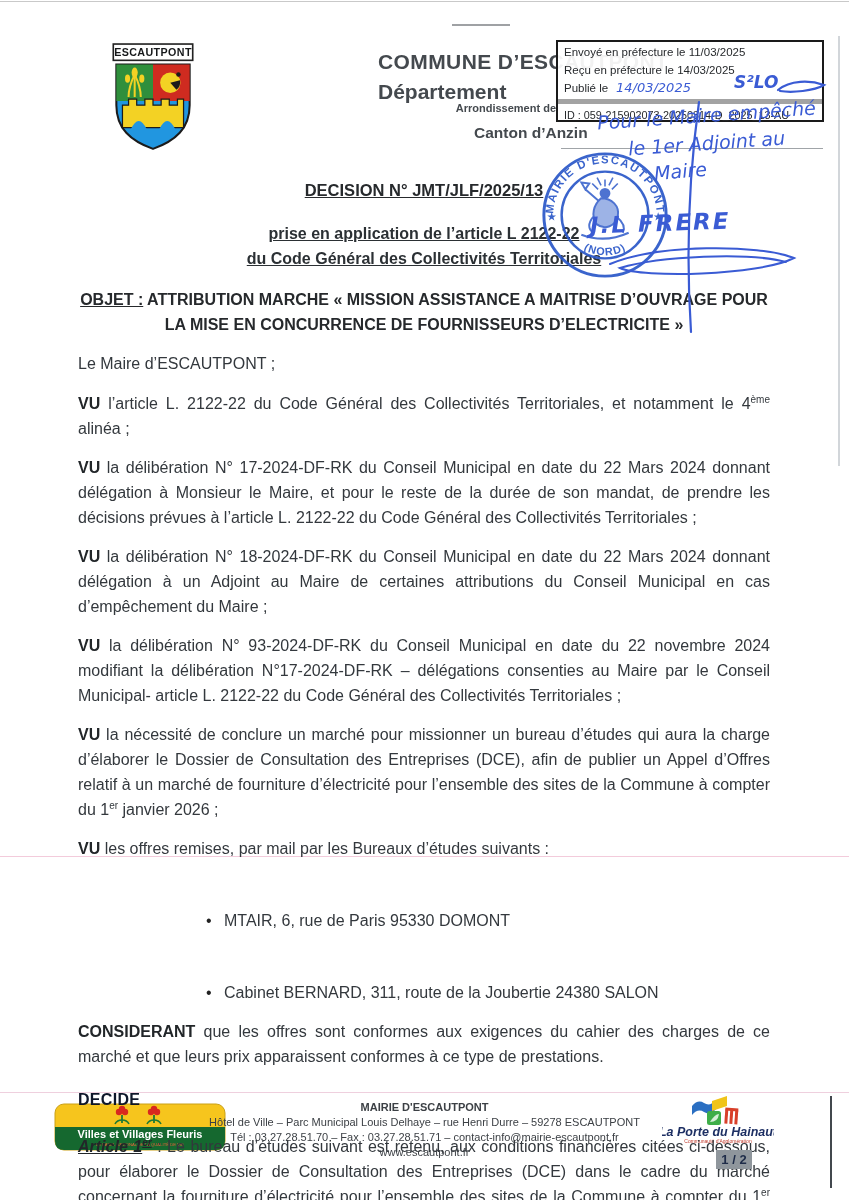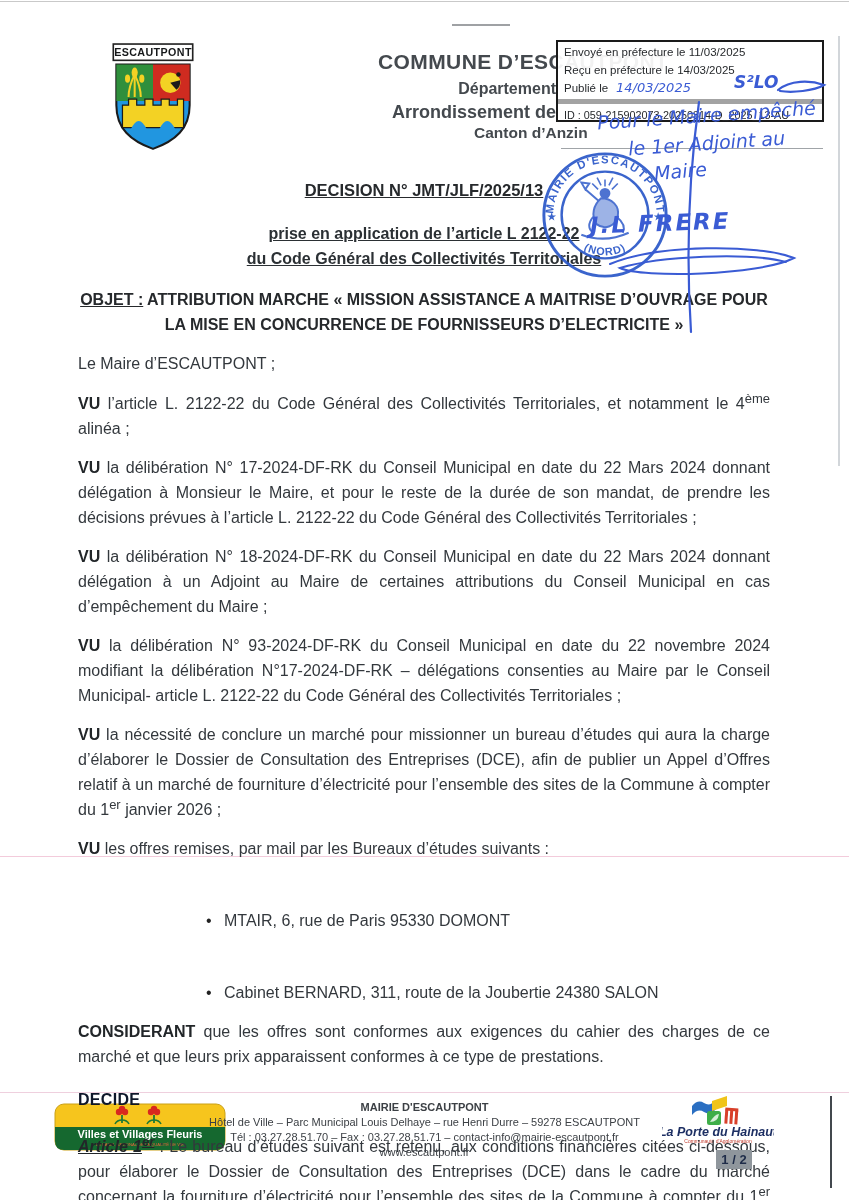--- a/index.html
+++ b/index.html
@@ -16,22 +16,22 @@
   .v-dark{left:830px;top:1096px;width:2px;height:92px;background:#43484e;}
   .hw-rule{left:561px;top:148px;width:262px;height:1px;background:#8f9499;opacity:.85;}
 
   
   .crest{position:absolute;left:108px;top:42px;width:90px;height:112px;}
   .crest-banner{font-family:"Liberation Sans",sans-serif;font-size:10.5px;font-weight:bold;fill:#16181a;letter-spacing:.4px;}
 
   
   .lh{position:absolute;font-weight:bold;color:#44494e;}
   .lh-commune{left:378px;top:50px;font-size:21px;letter-spacing:.4px;white-space:nowrap;}
-  .lh-dep{left:378px;top:80px;width:178px;text-align:right;font-size:16px;}
-  .lh-arr{left:330px;top:102px;width:226px;text-align:right;font-size:18px;}
+  .lh-dep{left:378px;top:80px;width:178px;font-size:21px;}
+  .lh-arr{left:330px;top:102px;width:226px;text-align:right;font-size:11px;}
   .lh-canton{left:474px;top:124px;font-size:15.5px;white-space:nowrap;}
 
   
   .stampbox{position:absolute;left:556px;top:40px;width:264px;height:78px;border:2px solid #1a1a1a;
             background:rgba(255,255,255,.93);z-index:3;font-size:11.5px;color:#26292c;}
   .stampbox .row{padding:2px 6px 0 6px;line-height:16px;white-space:nowrap;}
   .stampbox .row-id{border-top:5px solid #a3a3a3;margin-top:3px;font-size:10.8px;padding-top:3px;}
   .hw-date{position:absolute;left:58px;top:38px;font-size:13px;z-index:4;}
   .hw-paraph{position:absolute;left:176px;top:30px;font-size:17px;font-weight:bold;z-index:4;}
   .paraph-swoosh{position:absolute;left:218px;top:36px;z-index:4;}
@@ -53,21 +53,21 @@
   .content{position:absolute;left:78px;top:178px;width:692px;font-size:16px;line-height:25px;z-index:1;}
   .t-center{text-align:center;}
   .title1{font-weight:bold;text-decoration:underline;font-size:16.5px;margin-bottom:18px;color:#26292c;}
   .title2{font-weight:bold;text-decoration:underline;color:#2b3034;}
   .title3{font-weight:bold;text-decoration:underline;color:#2b3034;margin-bottom:16px;}
   .objet{font-weight:bold;text-align:center;color:#26292c;margin-bottom:14px;}
   .objet .u{text-decoration:underline;}
   .para{text-align:justify;margin:0 0 14px 0;}
   .lead{font-weight:bold;color:#222629;}
   .salutation{margin-bottom:15px;}
-  sup{font-size:13px;line-height:0;}
+  sup{font-size:10px;line-height:0;}
   .bullets{margin:0;padding:0;list-style:none;}
   .bullets li{margin-left:128px;position:relative;padding-left:18px;margin-top:47px;}
   .bullets li::before{content:"•";position:absolute;left:0;top:0;font-size:16px;color:#222;}
   .considerant{margin-bottom:18px;}
   .decide{font-weight:bold;text-align:left;color:#0f172a;letter-spacing:.3px;margin:6px 0 22px 0;}
   .article .art-label{font-weight:bold;font-style:italic;text-decoration:underline;color:#222629;}
 
   
   .footer-center{position:absolute;left:0;top:1100px;width:849px;text-align:center;
                  font-size:11px;line-height:15px;color:#3c4045;z-index:1;}

